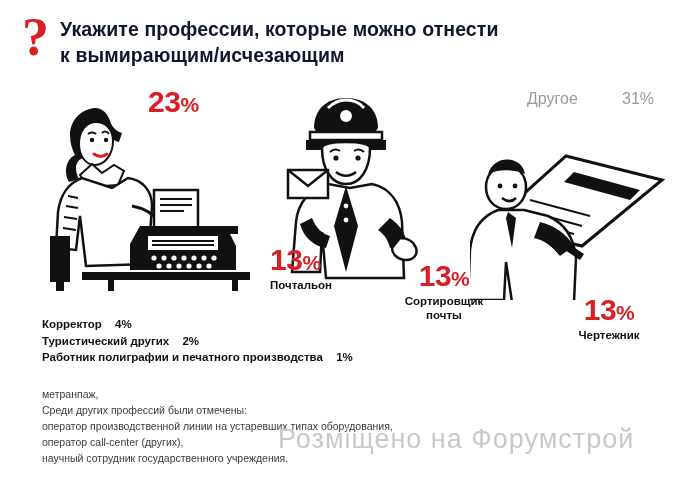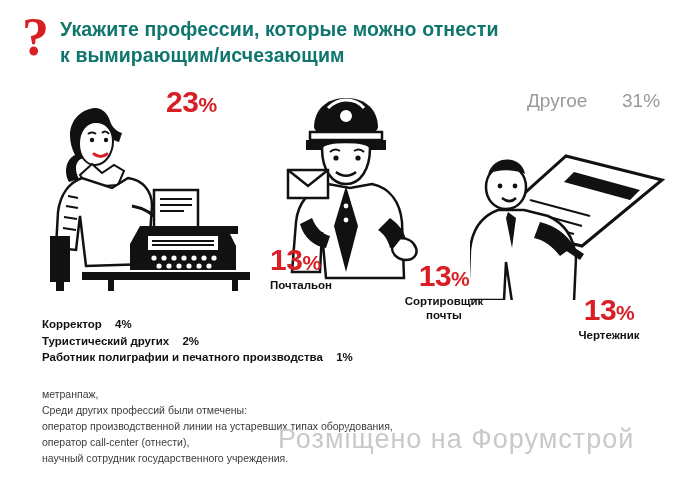--- a/index.html
+++ b/index.html
@@ -17,21 +17,21 @@
   
   .qmark{
     position:absolute;left:22px;top:14px;
     font-family:"Liberation Serif", serif;
     font-size:54px;line-height:46px;font-weight:bold;
     color:#d81f26;
   }
   .headline{
     position:absolute;left:60px;top:16px;width:600px;
     font-size:19.5px;line-height:26px;font-weight:bold;
-    color:#0f766e;
+    color:#0f172a;
     letter-spacing:.1px;
   }
   .headline .l2{display:block;}
 
   
   .pct{position:absolute;}
   .pct .num{
     font-size:30px;font-weight:bold;color:#d81f26;
     line-height:28px;letter-spacing:-.5px;
     font-family:"Liberation Sans", sans-serif;
@@ -55,21 +55,21 @@
 
   
   .note{
     position:absolute;left:42px;top:386px;width:430px;
     font-size:10.5px;color:#3b3b3b;line-height:16px;
   }
 
   
   .other{
     position:absolute;left:527px;top:90px;
-    font-size:19px;color:#9a9a9a;font-weight:normal;
+    font-size:16px;color:#9a9a9a;font-weight:normal;
   }
   .other .ov{position:absolute;left:95px;top:0;color:#9a9a9a;}
 
   
   .watermark{
     position:absolute;left:278px;top:424px;
     font-size:27px;color:#c9c9c9;
     font-family:Liberation Sans, sans-serif;
     letter-spacing:1px;
     white-space:nowrap;
@@ -198,21 +198,21 @@
 
         <path d="M38 62l8 6-4 30-6-30z" fill="#111"></path>
 
         <path d="M70 72c16 4 26 12 34 24l-14 10c-8-10-16-16-26-18z" fill="#111"></path>
 
         <path d="M96 92l18 12-4 6-18-12z" fill="#111"></path>
       </g>
     </svg>
   </div>
 
-  <div class="pct" style="left:148px;top:88px;margin-left:18px;">
+  <div class="pct" style="left:148px;top:88px;">
     <div class="num">
       <span>23</span><span class="sign">%</span>
     </div>
   </div>
 
   <div class="pct" style="left:270px;top:246px;">
     <div class="num">
       <span>13</span><span class="sign">%</span>
     </div>
     <div class="cap">Почтальон</div>
@@ -247,19 +247,19 @@
     <div class="row">
       <span>Работник полиграфии и печатного производства</span>
       <span class="v">1%</span>
     </div>
   </div>
 
   <div class="note">
     <div>метранпаж,</div>
     <div>Среди других профессий были отмечены:</div>
     <div>оператор производственной линии на устаревших типах оборудования,</div>
-    <div>оператор call-center (отнести),</div>
+    <div>оператор call-center (других),</div>
     <div>научный сотрудник государственного учреждения.</div>
   </div>
 
   <div class="watermark">Розміщено на Форумстрой</div>
 
 </div>
 
 </body></html>

